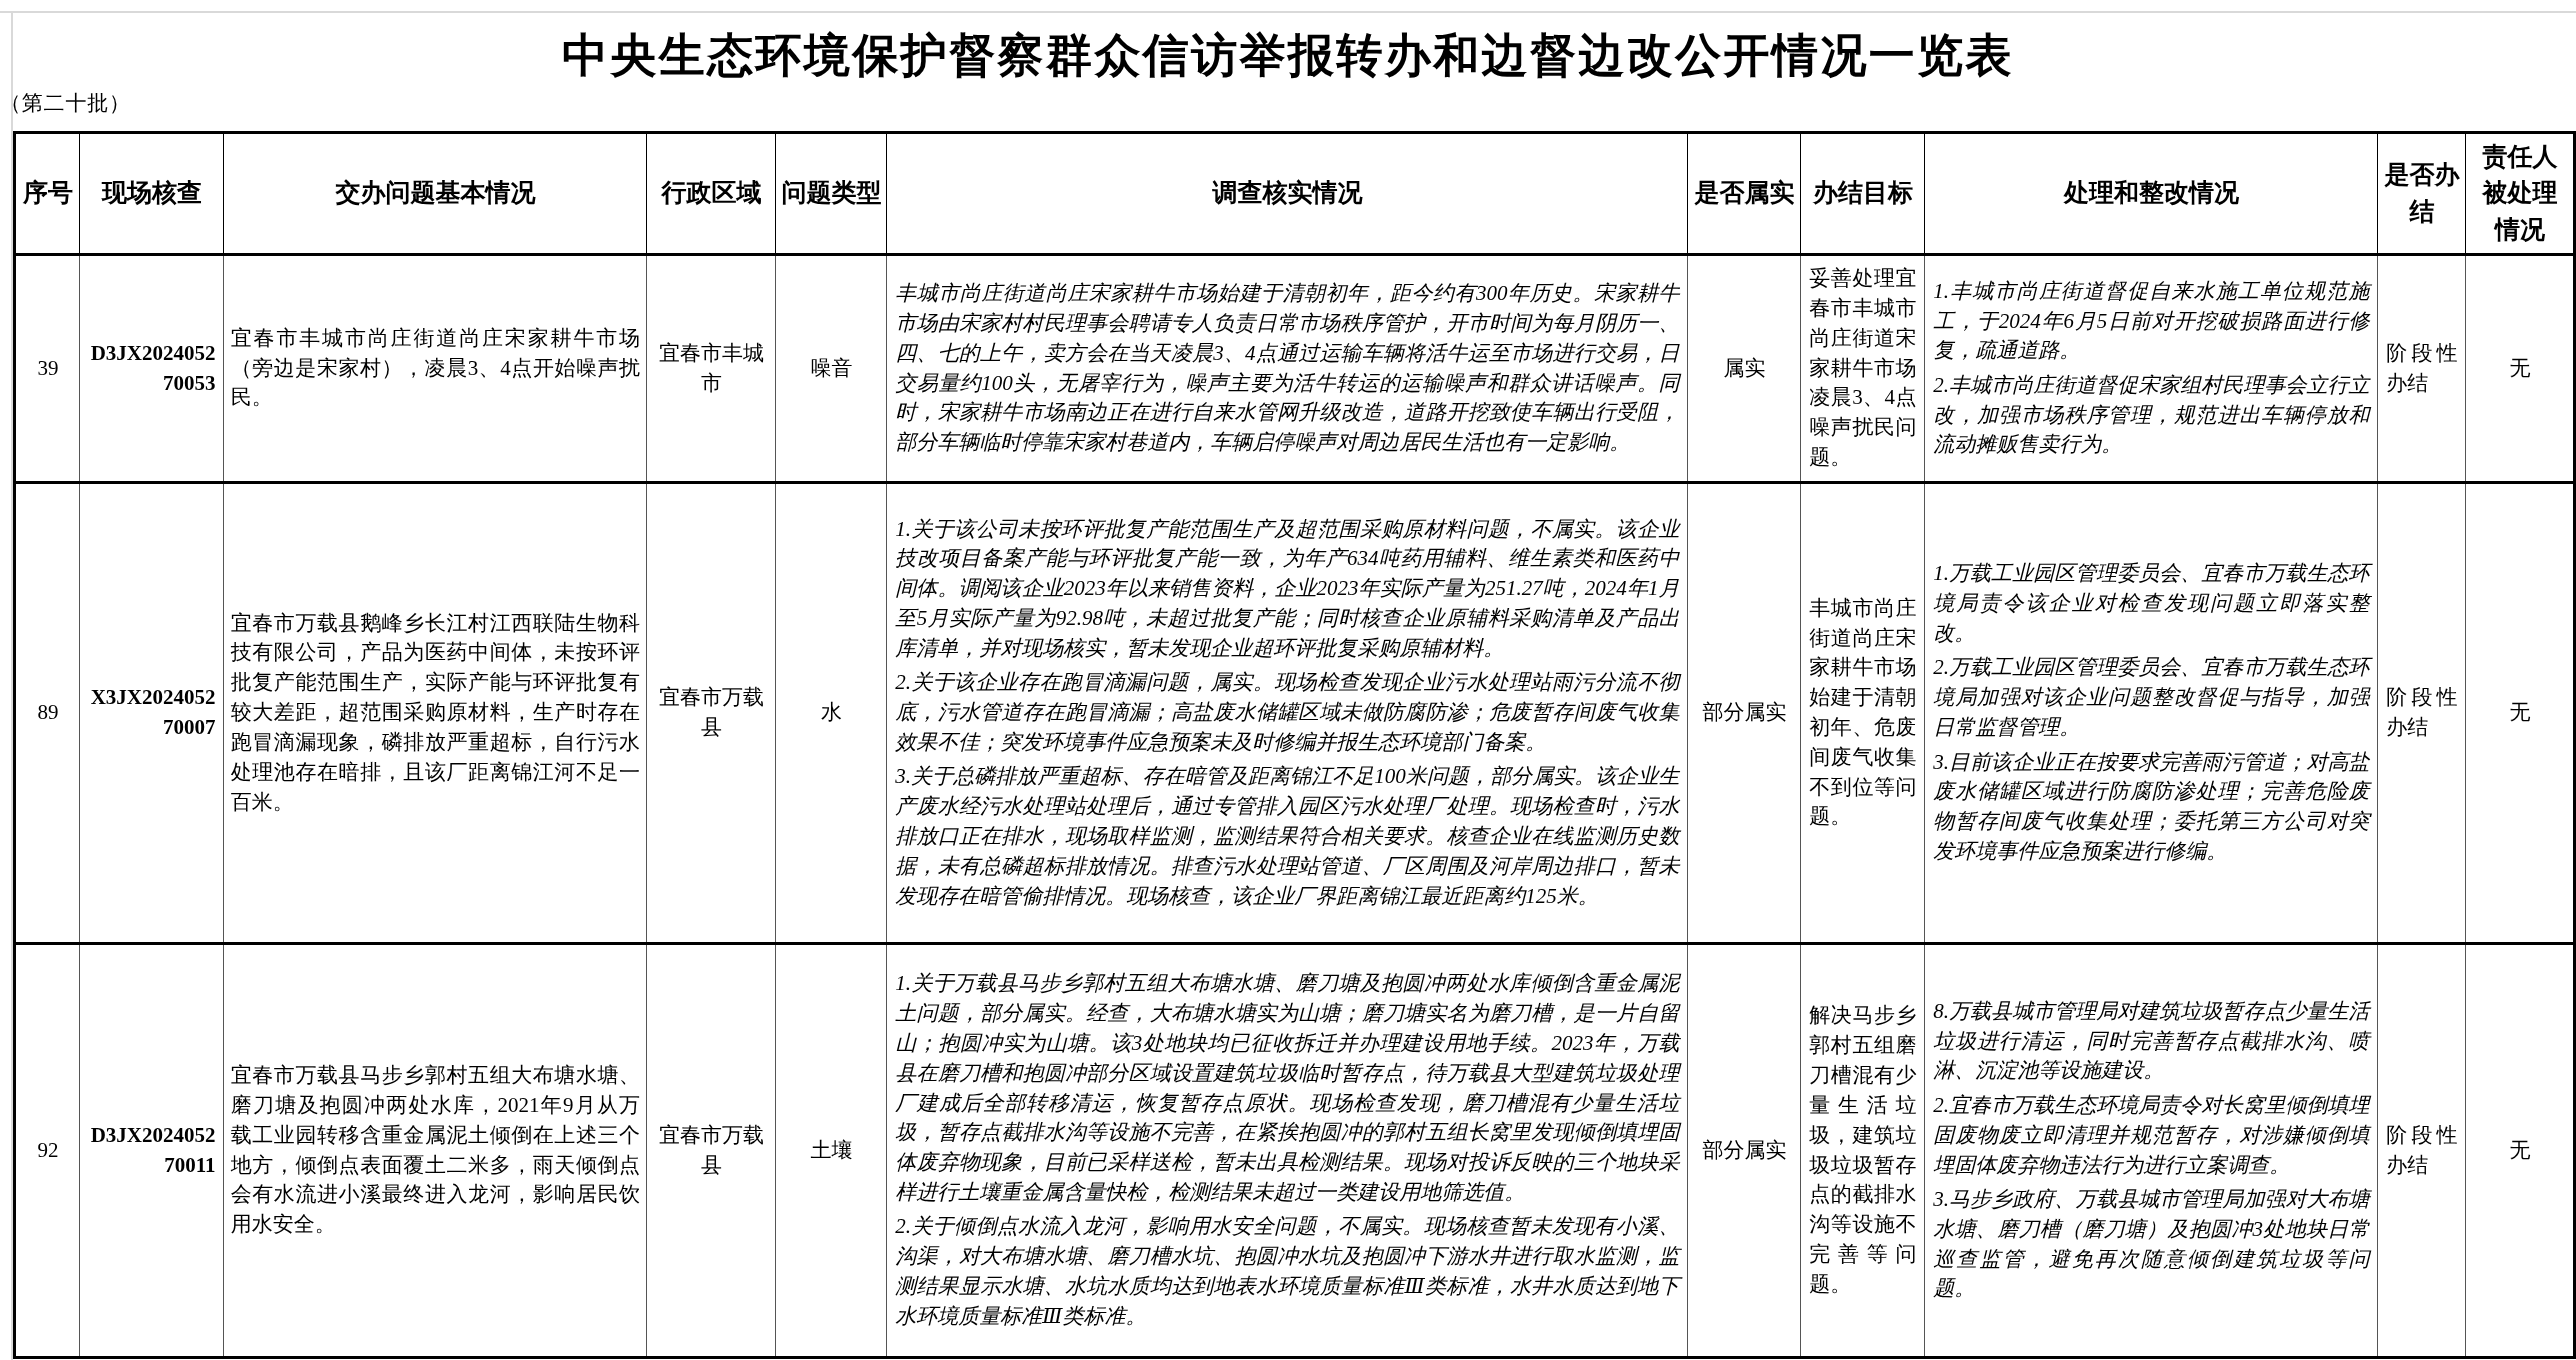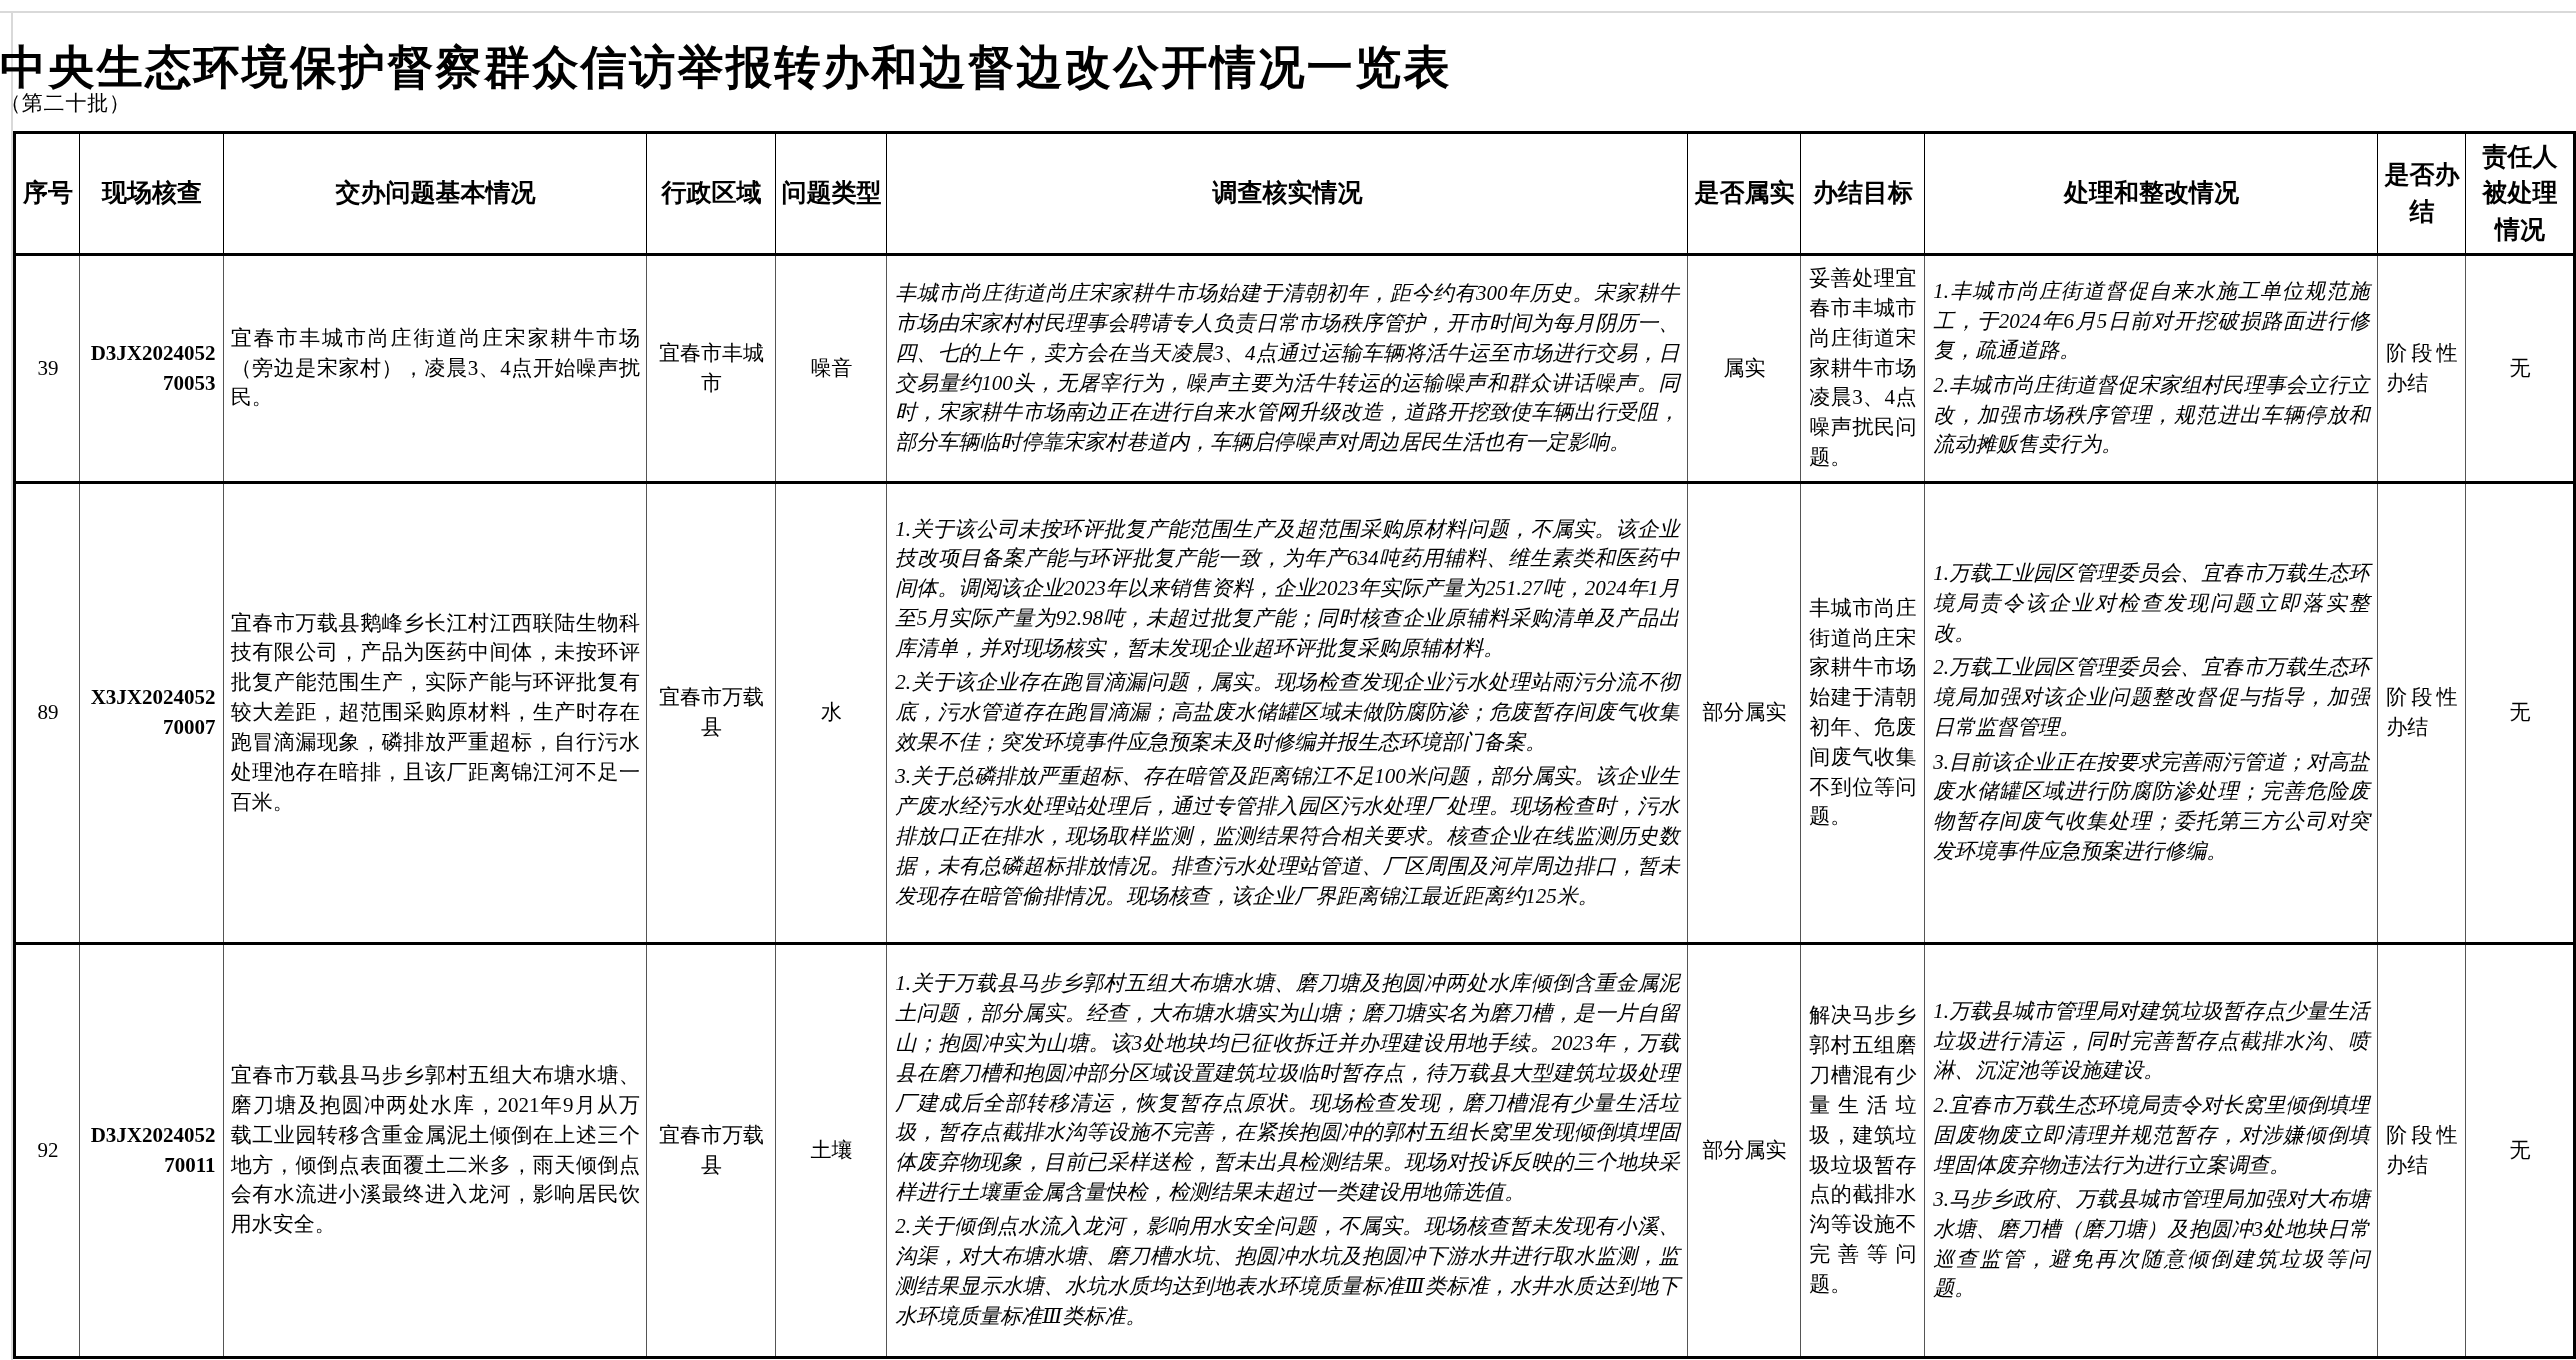--- a/index.html
+++ b/index.html
@@ -3,21 +3,21 @@
 <meta charset="utf-8">
 <style>
   html,body{margin:0;padding:0;background:#ffffff;}
   body{
     width:2576px;height:1360px;position:relative;overflow:hidden;
     font-family:"Liberation Serif","DejaVu Serif",serif;color:#000;
   }
   .page-edge-h{position:absolute;left:0;top:11px;width:2576px;height:1.6px;background:#d9d9d9;}
   .page-edge-v{position:absolute;left:11px;top:11px;width:1.6px;height:1349px;background:#d9d9d9;}
   .doc-title{
-    position:absolute;top:37px;left:0;width:2576px;
+    position:absolute;top:25px;left:0;width:2576px;text-align:center;
     font-size:46px;font-weight:bold;letter-spacing:2.4px;white-space:nowrap;
   }
   .doc-subtitle{
     position:absolute;top:89px;left:0;width:2576px;text-align:left;
     font-size:21px;letter-spacing:0.8px;
   }
   table.report{
     position:absolute;left:13.4px;top:131px;width:2560px;
     border-collapse:collapse;table-layout:fixed;
     border:3.1px solid #000;
@@ -128,21 +128,21 @@
     <td class="c-just" style="padding:4.7px 6.3px;">宜春市万载县马步乡郭村五组大布塘水塘、磨刀塘及抱圆冲两处水库，2021年9月从万载工业园转移含重金属泥土倾倒在上述三个地方，倾倒点表面覆土二米多，雨天倾倒点会有水流进小溪最终进入龙河，影响居民饮用水安全。</td>
     <td class="c-center">宜春市万载县</td>
     <td class="c-center">土壤</td>
     <td class="c-just">
       <p class="para">1.关于万载县马步乡郭村五组大布塘水塘、磨刀塘及抱圆冲两处水库倾倒含重金属泥土问题，部分属实。经查，大布塘水塘实为山塘；磨刀塘实名为磨刀槽，是一片自留山；抱圆冲实为山塘。该3处地块均已征收拆迁并办理建设用地手续。2023年，万载县在磨刀槽和抱圆冲部分区域设置建筑垃圾临时暂存点，待万载县大型建筑垃圾处理厂建成后全部转移清运，恢复暂存点原状。现场检查发现，磨刀槽混有少量生活垃圾，暂存点截排水沟等设施不完善，在紧挨抱圆冲的郭村五组长窝里发现倾倒填埋固体废弃物现象，目前已采样送检，暂未出具检测结果。现场对投诉反映的三个地块采样进行土壤重金属含量快检，检测结果未超过一类建设用地筛选值。</p>
       <p class="para">2.关于倾倒点水流入龙河，影响用水安全问题，不属实。现场核查暂未发现有小溪、沟渠，对大布塘水塘、磨刀槽水坑、抱圆冲水坑及抱圆冲下游水井进行取水监测，监测结果显示水塘、水坑水质均达到地表水环境质量标准Ⅲ类标准，水井水质达到地下水环境质量标准Ⅲ类标准。</p>
     </td>
     <td class="c-center">部分属实</td>
     <td class="c-goal">解决马步乡郭村五组磨刀槽混有少量生活垃圾，建筑垃圾垃圾暂存点的截排水沟等设施不完善等问题。</td>
     <td class="c-just">
-      <p class="para">1.万载县城市管理局对建筑垃圾暂存点少量生活垃圾进行清运，同时完善暂存点截排水沟、喷淋、沉淀池等设施建设。</p>
+      <p class="para">8.万载县城市管理局对建筑垃圾暂存点少量生活垃圾进行清运，同时完善暂存点截排水沟、喷淋、沉淀池等设施建设。</p>
       <p class="para">2.宜春市万载生态环境局责令对长窝里倾倒填埋固废物废立即清理并规范暂存，对涉嫌倾倒填埋固体废弃物违法行为进行立案调查。</p>
       <p class="para">3.马步乡政府、万载县城市管理局加强对大布塘水塘、磨刀槽（磨刀塘）及抱圆冲3处地块日常巡查监管，避免再次随意倾倒建筑垃圾等问题。</p>
     </td>
     <td class="c-closed">阶段性办结</td>
     <td class="c-center">无</td>
   </tr>
   </tbody>
 </table>
 
 

